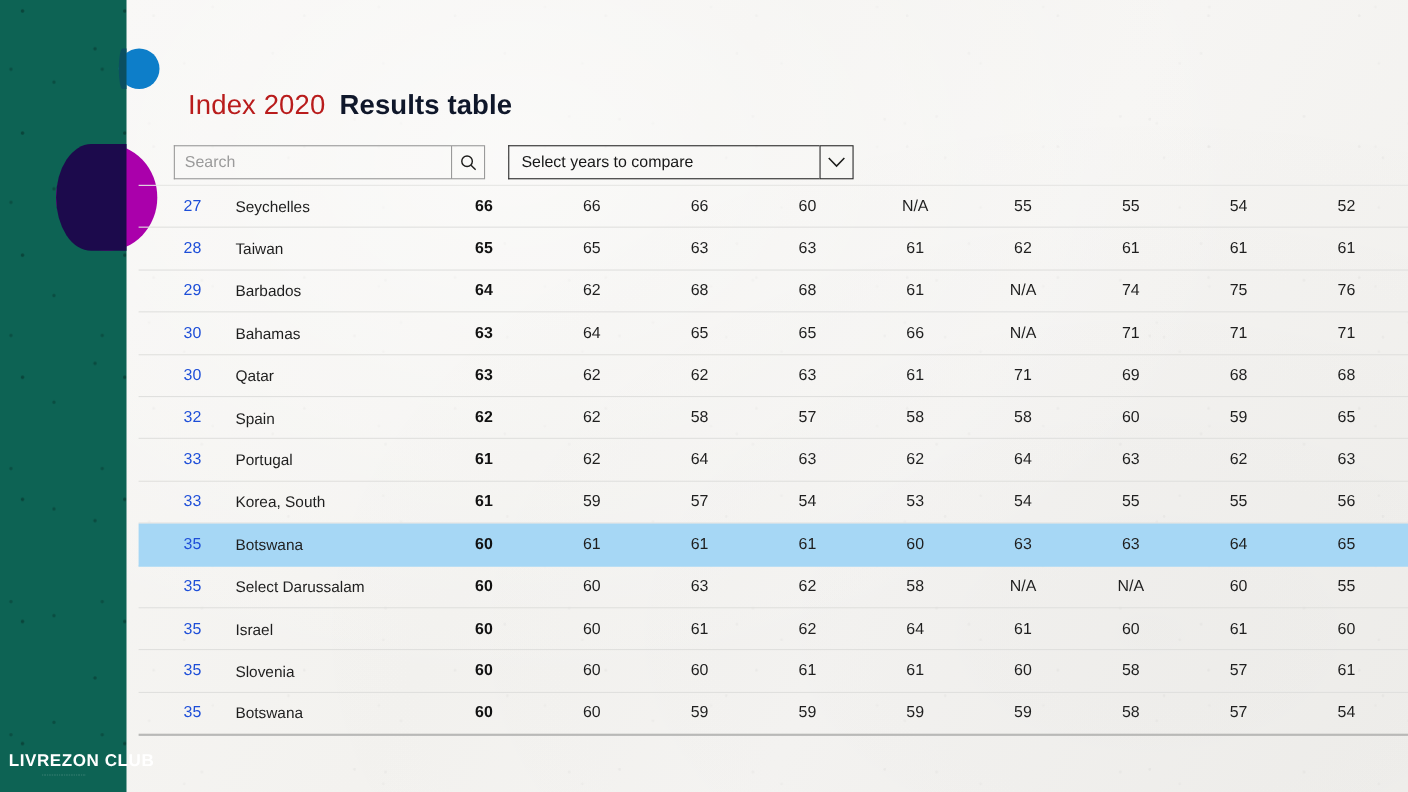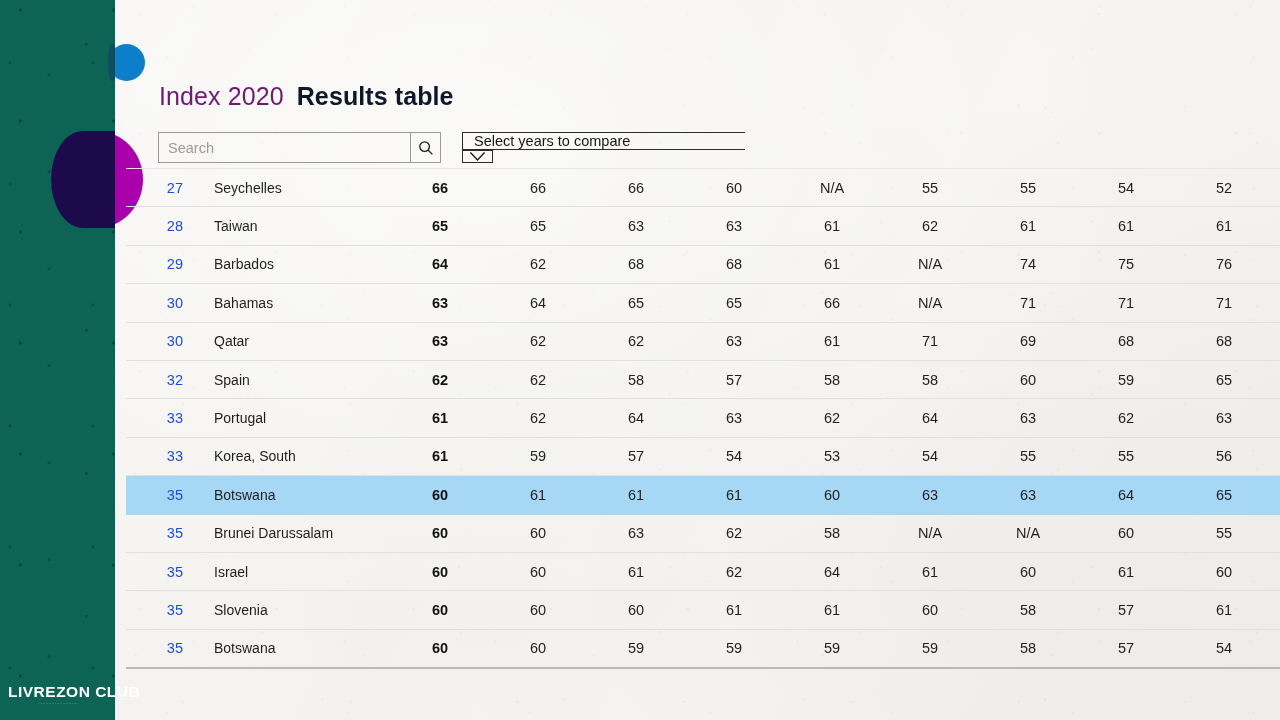--- a/index.html
+++ b/index.html
@@ -66,39 +66,39 @@
     font-family:"Liberation Sans","DejaVu Sans",sans-serif;line-height:1;
     white-space:nowrap;
   }
   .logo-sub{
     margin-top:3px;font-size:3.6px;letter-spacing:.35px;color:#cfe0da;
     white-space:nowrap;opacity:.82;
   }
 
   
   .header{position:absolute;left:159px;top:82px;display:flex;align-items:baseline;gap:13px;}
-  .h-index{font-size:25px;color:#701a75;font-weight:400;letter-spacing:.1px;}
+  .h-index{font-size:25px;color:#b91c1c;font-weight:400;letter-spacing:.1px;margin-left:12px;}
   .h-results{font-size:25px;color:#0f172a;font-weight:700;letter-spacing:.1px;}
 
   
   .controls{position:absolute;left:158px;top:132px;display:flex;align-items:center;gap:21px;}
   .search-wrap{display:flex;height:31px;}
   .search-input{
     width:252px;height:31px;box-sizing:border-box;
     border:1px solid #9a9a9a;border-right:none;background:transparent;
     padding:0 9px;font-size:14.5px;color:#3b3b3b;outline:none;
     font-family:"Liberation Sans","DejaVu Sans",sans-serif;
   }
   .search-input::placeholder{color:#9b9b9b;}
   .search-btn{
     width:31px;height:31px;box-sizing:border-box;border:1px solid #9a9a9a;
     background:transparent;display:flex;align-items:center;justify-content:center;
     cursor:pointer;padding:0;
   }
-  .select-wrap{display:flex;height:31px;flex-direction:column;}
+  .select-wrap{display:flex;height:31px;}
   .select-face{
     width:283px;height:31px;box-sizing:border-box;
     border:1px solid #2b2b2b;border-right:none;background:transparent;
     display:flex;align-items:center;padding:0 11px;font-size:14.5px;color:#171717;
   }
   .select-arrow{
     width:31px;height:31px;box-sizing:border-box;border:1px solid #2b2b2b;
     background:transparent;display:flex;align-items:center;justify-content:center;cursor:pointer;
   }
 
@@ -273,21 +273,21 @@
         <div class="c-val">61</div>
         <div class="c-val">61</div>
         <div class="c-val">60</div>
         <div class="c-val">63</div>
         <div class="c-val">63</div>
         <div class="c-val">64</div>
         <div class="c-val">65</div>
       </div>
       <div class="row">
         <div class="c-rank">35</div>
-        <div class="c-name">Brunei Darussalam</div>
+        <div class="c-name">Select Darussalam</div>
         <div class="c-val bold">60</div>
         <div class="c-val">60</div>
         <div class="c-val">63</div>
         <div class="c-val">62</div>
         <div class="c-val">58</div>
         <div class="c-val">N/A</div>
         <div class="c-val">N/A</div>
         <div class="c-val">60</div>
         <div class="c-val">55</div>
       </div>

